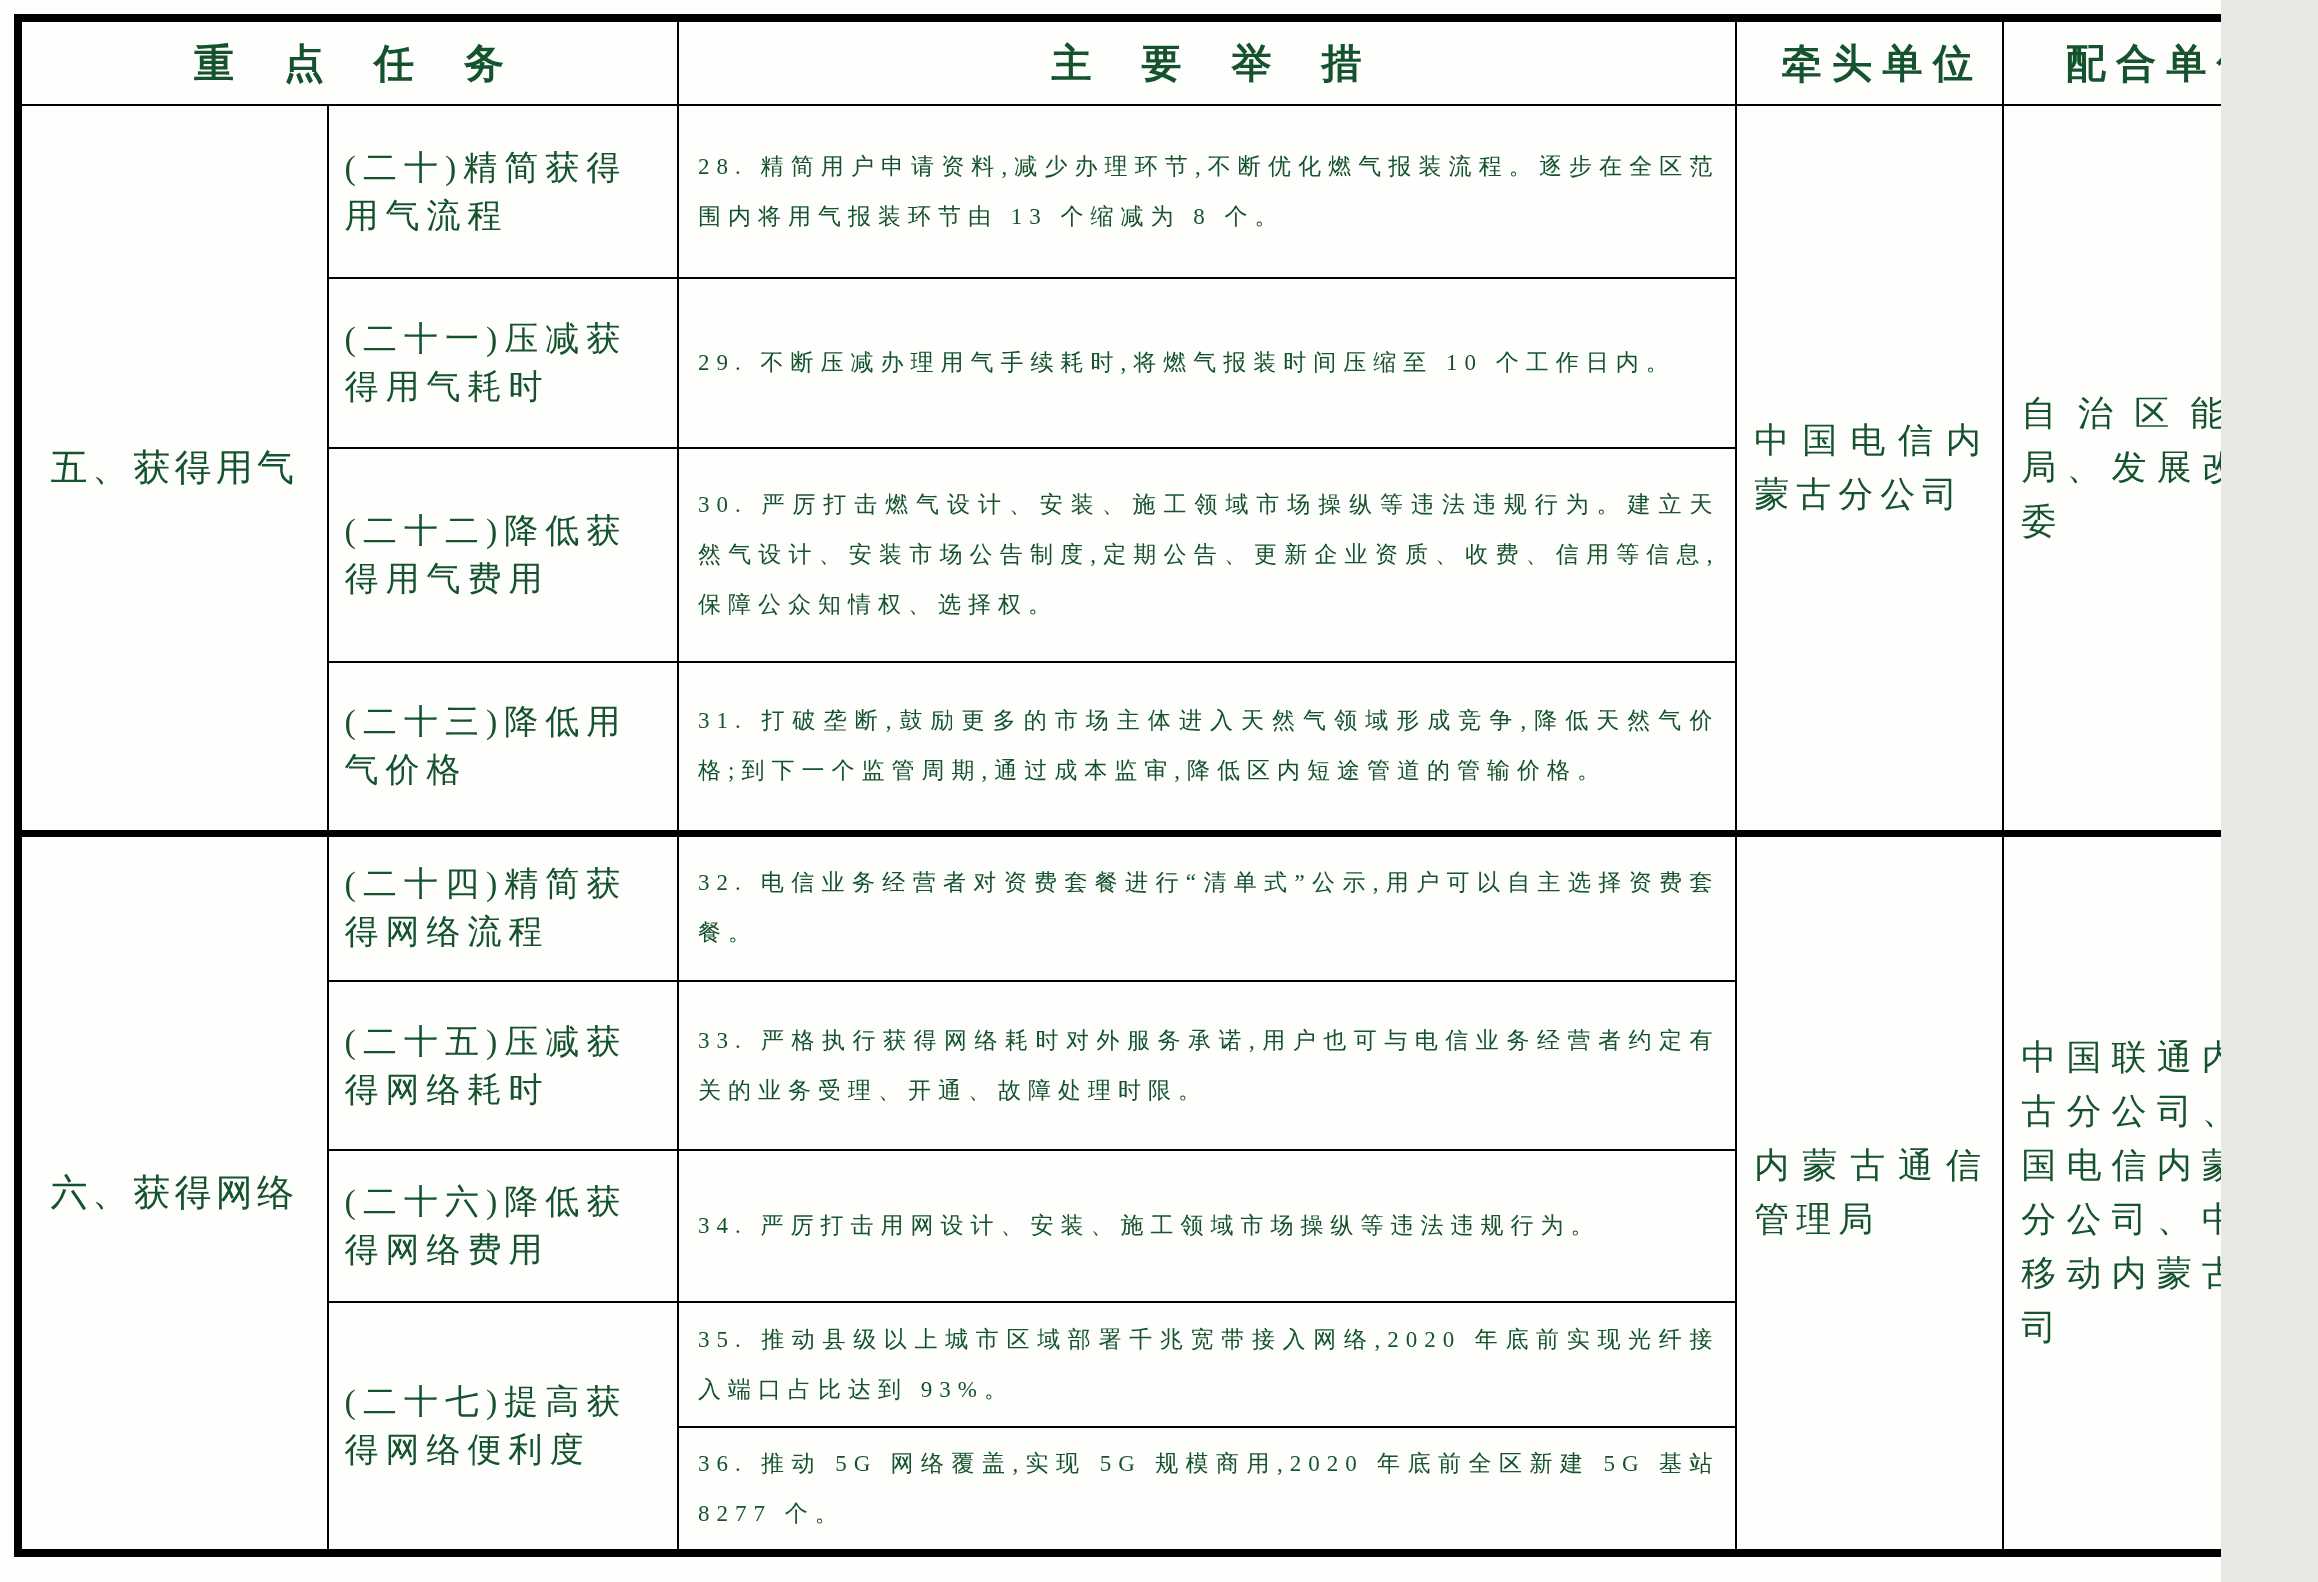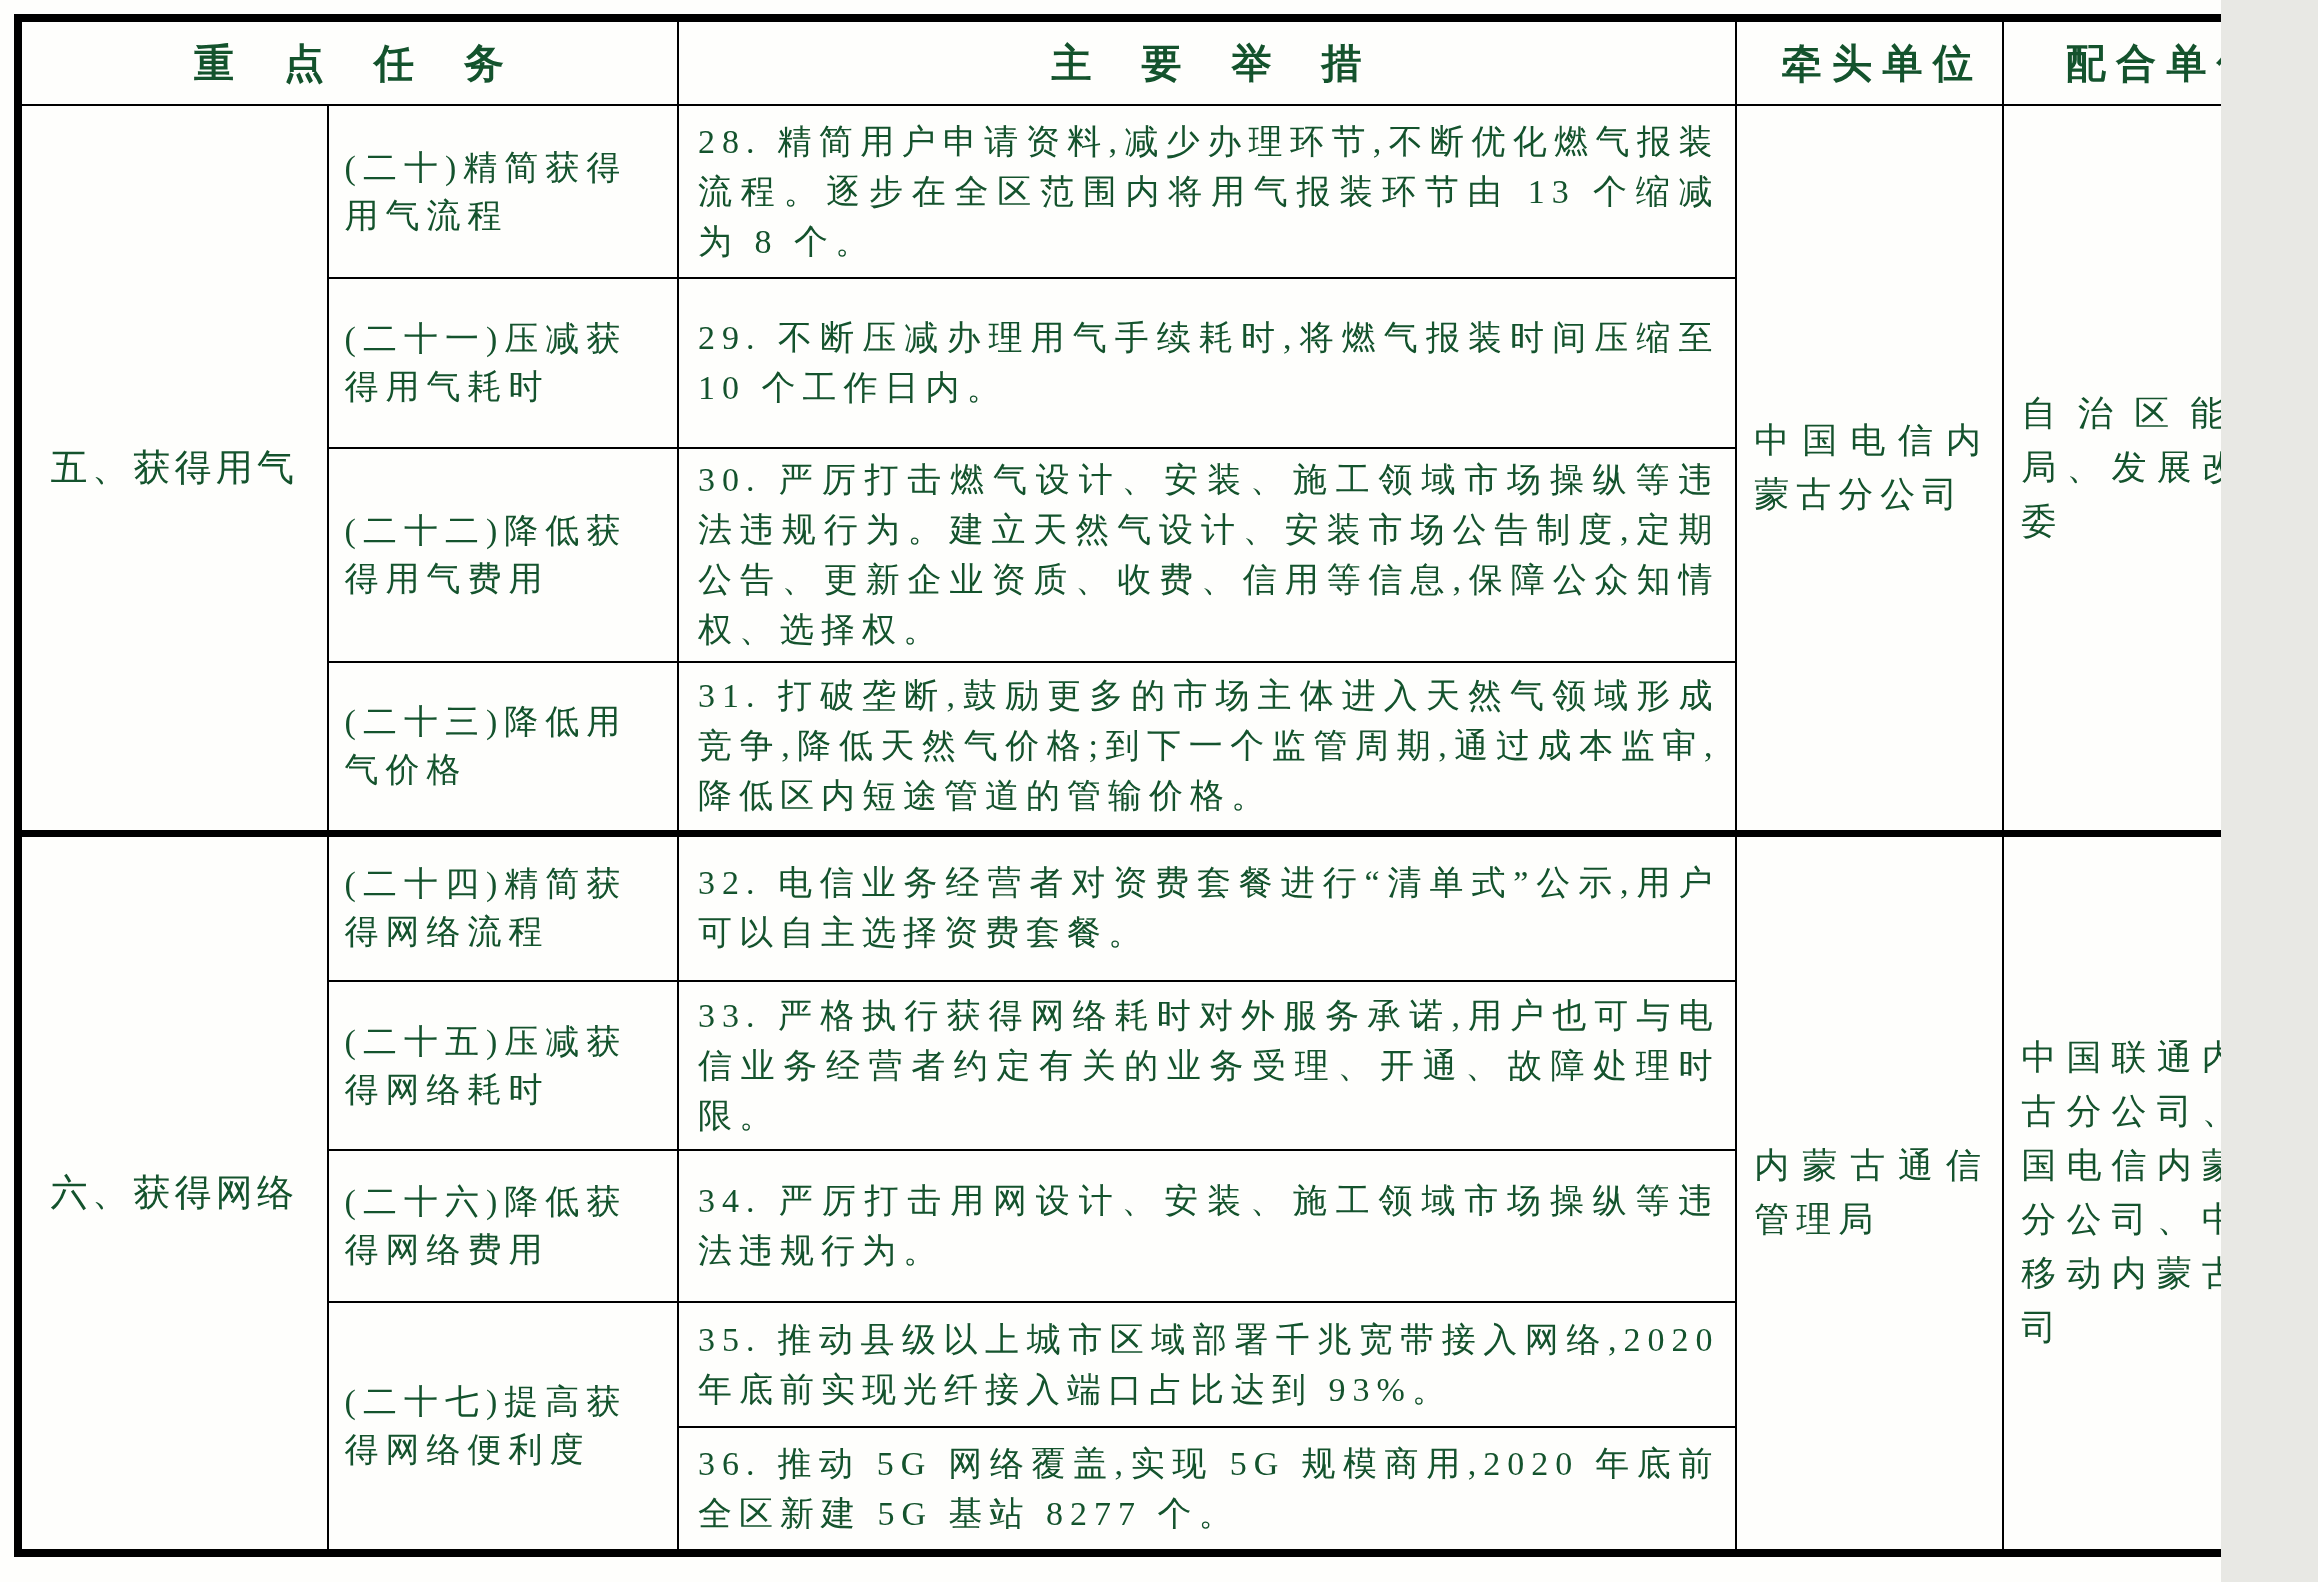--- a/index.html
+++ b/index.html
@@ -47,21 +47,21 @@
   
   td.task-cell {
     font-size: 34px;
     letter-spacing: 7px;
     line-height: 48px;
     padding: 7px 10.4px 7px 15.6px;
     text-align: left;
   }
   
   td.measure-cell {
-    font-size: 34px;
+    font-size: 23px;
     letter-spacing: 7px;
     line-height: 50px;
     padding: 5.2px 15.6px 5.2px 19px;
     text-align: justify;
   }
   
   td.unit-cell {
     font-size: 35px;
     letter-spacing: 7px;
     line-height: 54px;

